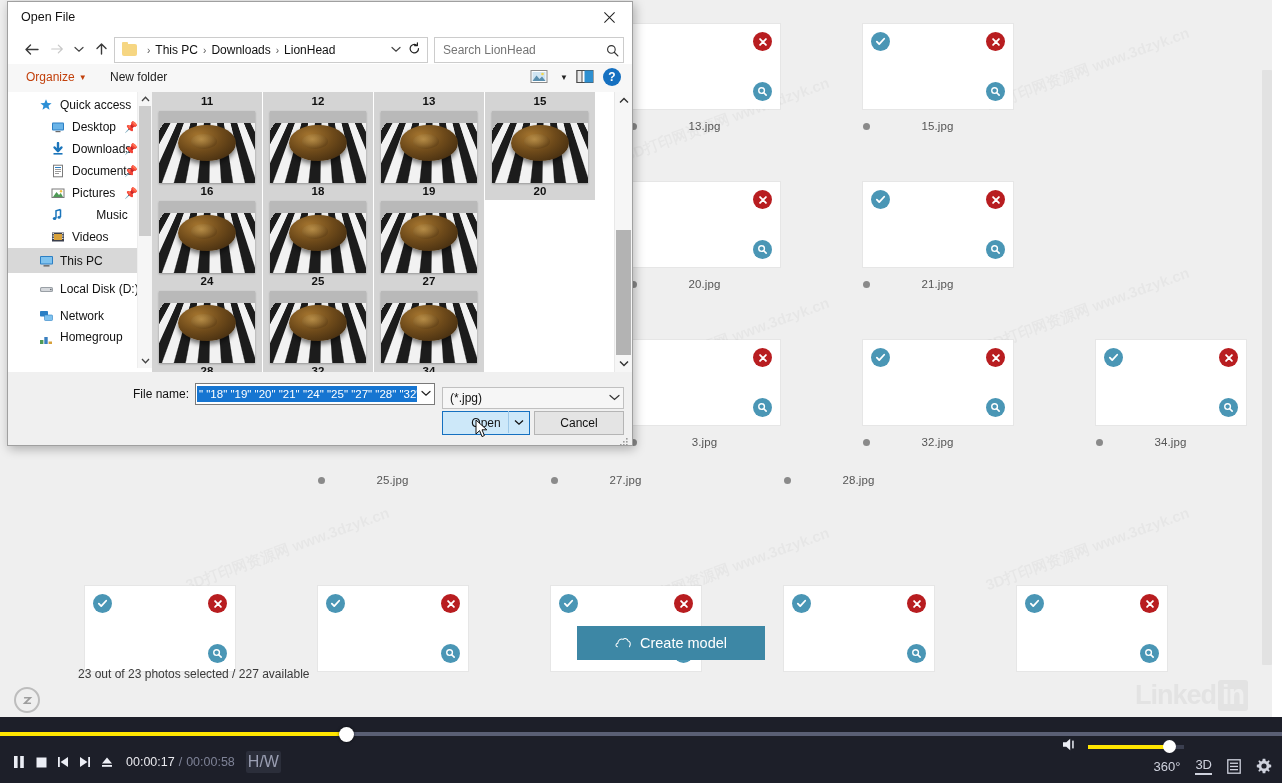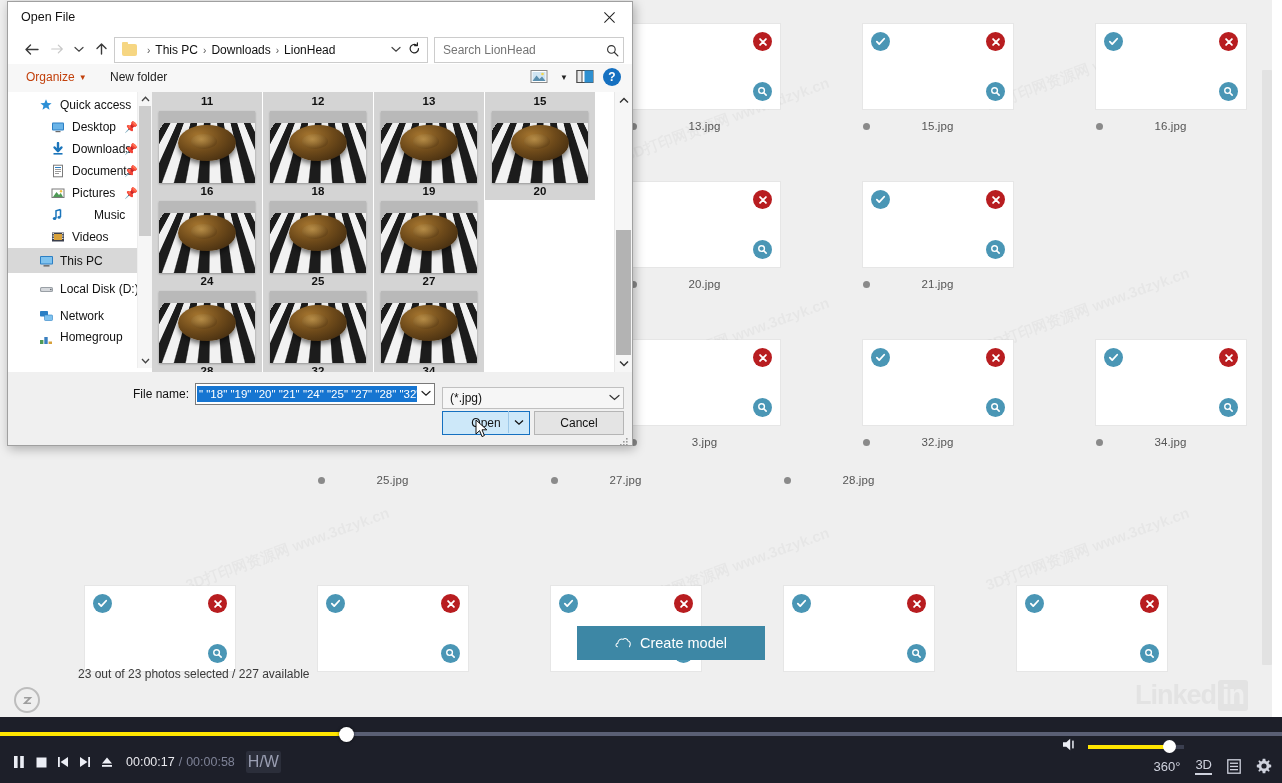--- a/index.html
+++ b/index.html
@@ -234,44 +234,20 @@
                   <circle cx="5" cy="5" r="3.1" stroke="#fff" stroke-width="1.5" fill="none"></circle>
                   <path d="M7.4 7.4 L10 10" stroke="#fff" stroke-width="1.8" stroke-linecap="round"></path>
                 </svg>
               </div>
           </div>
           <div class="photo-meta">
             <span class="meta-dot"></span>
             <span class="meta-name">15.jpg</span>
           </div>
         </div>
-        <div class="photo-cell">
-          <div class="photo-card">
-            <div class="ico-check">
-                <svg width="11" height="11" viewBox="0 0 12 12">
-                  <path d="M2 6.2 L4.6 8.8 L10 3" stroke="#fff" stroke-width="2" fill="none" stroke-linecap="round" stroke-linejoin="round"></path>
-                </svg>
-              </div>
-            <div class="ico-x">
-                <svg width="10" height="10" viewBox="0 0 12 12">
-                  <path d="M2.5 2.5 L9.5 9.5 M9.5 2.5 L2.5 9.5" stroke="#fff" stroke-width="2.2" stroke-linecap="round"></path>
-                </svg>
-              </div>
-            <div class="ico-zoom">
-                <svg width="11" height="11" viewBox="0 0 12 12">
-                  <circle cx="5" cy="5" r="3.1" stroke="#fff" stroke-width="1.5" fill="none"></circle>
-                  <path d="M7.4 7.4 L10 10" stroke="#fff" stroke-width="1.8" stroke-linecap="round"></path>
-                </svg>
-              </div>
-          </div>
-          <div class="photo-meta">
-            <span class="meta-dot"></span>
-            <span class="meta-name">16.jpg</span>
-          </div>
-        </div>
       </div>
 
       <div class="photo-row" style="margin-left:545px;margin-top:48px;">
         <div class="photo-cell no-check">
           <div class="photo-card">
 
             <div class="ico-x">
                 <svg width="10" height="10" viewBox="0 0 12 12">
                   <path d="M2.5 2.5 L9.5 9.5 M9.5 2.5 L2.5 9.5" stroke="#fff" stroke-width="2.2" stroke-linecap="round"></path>
                 </svg>
@@ -689,21 +665,21 @@
           <svg width="14" height="14" viewBox="0 0 14 14">
               <rect x="1" y="3" width="12" height="8.5" fill="#fff" stroke="#7a7a7a"></rect>
               <path d="M2 11 L5.5 6 L8 9 L9.8 7 L12 11 Z" fill="#4e9a56"></path>
               <circle cx="10" cy="5.2" r="1.2" fill="#f0c040"></circle>
             </svg>
         </span>
         <span class="lbl" style="margin-left:22px;">Pictures</span>
         <span class="pin">📌</span>
       </div>
 
-      <div class="side-item indent" style="padding-left:64px;">
+      <div class="side-item indent" style="padding-left:42px;justify-content:center;">
         <span class="ic" style="left:42px;">
           <svg width="14" height="14" viewBox="0 0 14 14">
               <path d="M9.5 1.5 L9.5 9 M9.5 1.5 L5 2.8 L5 10" stroke="#1b75bb" stroke-width="1.5" fill="none"></path>
               <ellipse cx="3.6" cy="10.4" rx="1.8" ry="1.5" fill="#1b75bb"></ellipse>
               <ellipse cx="8.1" cy="9.4" rx="1.6" ry="1.3" fill="#1b75bb"></ellipse>
             </svg>
         </span>
         <span class="lbl" style="margin-left:22px;">Music</span>
       </div>
 

